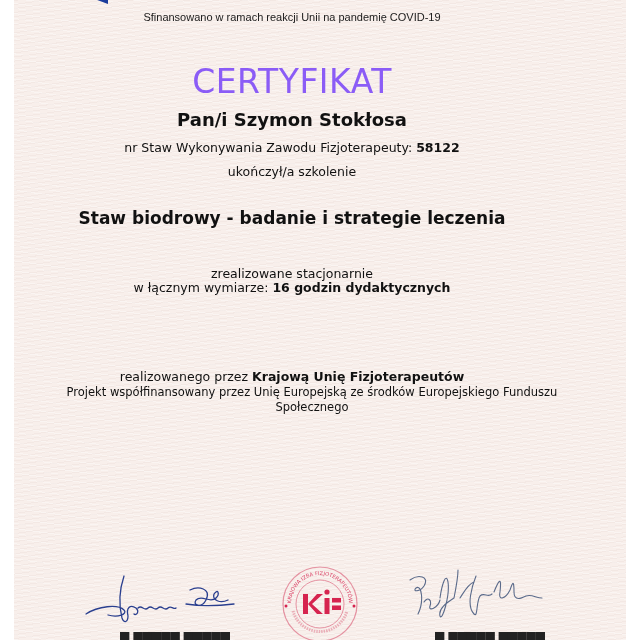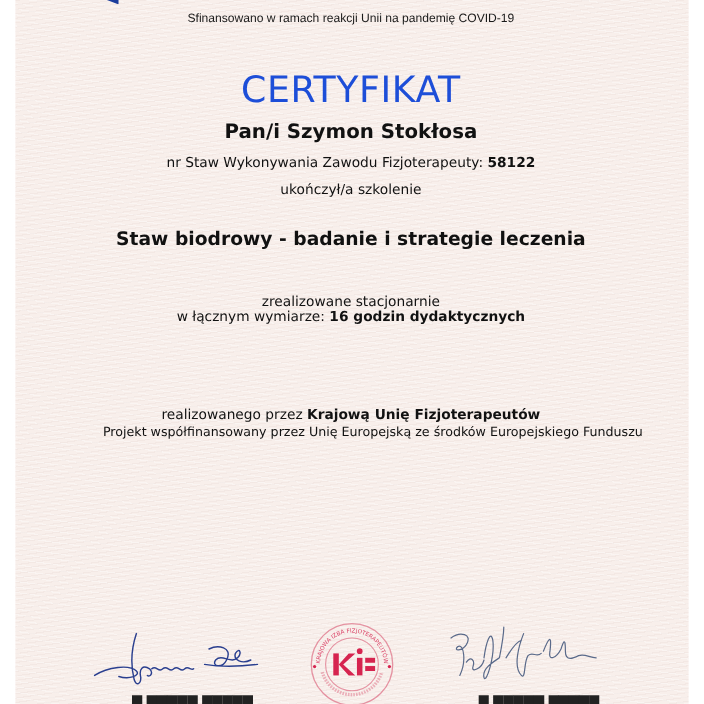--- a/index.html
+++ b/index.html
@@ -34,33 +34,32 @@
       height: 4px;
       background: #1c3d9c;
       clip-path: polygon(0 0, 100% 0, 100% 100%, 40% 0);
     }
     .line {
       position: absolute;
       left: 0;
       width: 584px;
       text-align: center;
       white-space: nowrap;
-      margin-left: 27px;
     }
     .funding {
       top: 11px;
       font-family: "Liberation Sans", sans-serif;
       font-size: 11px;
       color: #1a1a1a;
     }
     .title {
       top: 62px;
       font-family: "DejaVu Sans", sans-serif;
       font-size: 33px;
-      color: #1d4ed8;
+      color: #8b5cf6;
       letter-spacing: 0.5px;
       font-weight: normal;
     }
     .name {
       top: 109px;
       font-size: 18px;
       font-weight: bold;
     }
     .license {
       top: 140px;
@@ -156,20 +155,21 @@
 <div class="line project">
 </div>
 
 <div class="line realized">
   <span>realizowanego przez</span>
   <b>Krajową Unię Fizjoterapeutów</b>
 </div>
 
 <div class="line cofinanced">
   <div>Projekt współfinansowany przez Unię Europejską ze środków Europejskiego Funduszu</div>
+  <div>Społecznego</div>
 </div>
 
 <div class="signature sig-left">
   <svg width="160" height="60" viewBox="0 0 160 60">
     <path d="M8 46 C 20 38, 40 36, 46 42 C 50 46, 40 50, 30 47 M46 8 C 42 20, 40 34, 44 50 C 46 56, 50 54, 50 48 C 48 40, 52 36, 58 40 C 62 44, 58 48, 56 46 M60 40 c 4 -4 6 4 10 0 c 4 -4 6 4 10 0 c 4 -4 6 4 10 0 c 3 -3 6 2 8 0 M112 22 C 120 18, 134 20, 128 32 C 124 40, 114 38, 118 32 C 124 26, 132 36, 138 30 C 142 26, 140 20, 136 26 C 134 32, 142 36, 150 32 M108 36 C 120 38, 140 38, 156 36" fill="none" stroke="#2a3f8f" stroke-width="1.3" stroke-linecap="round"></path>
   </svg>
 </div>
 
 <div class="seal">
   <svg width="78" height="78" viewBox="0 0 78 78">

